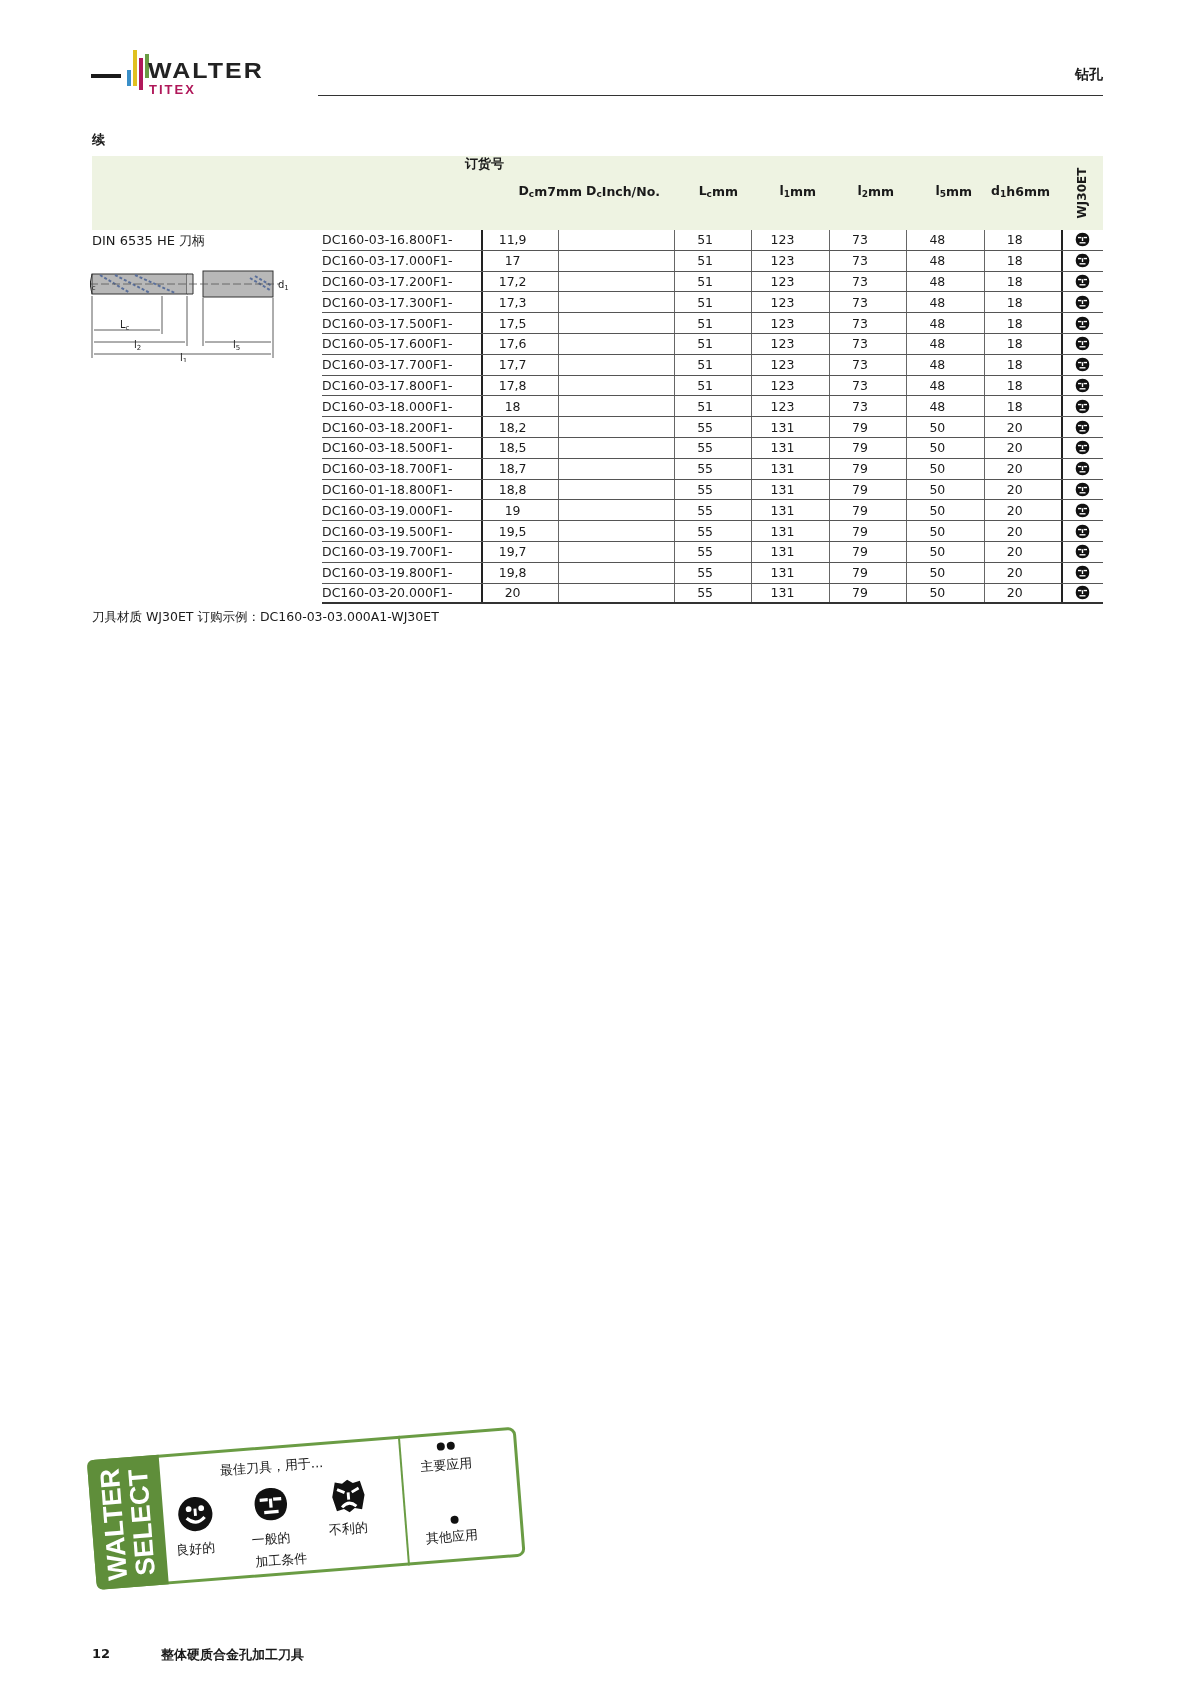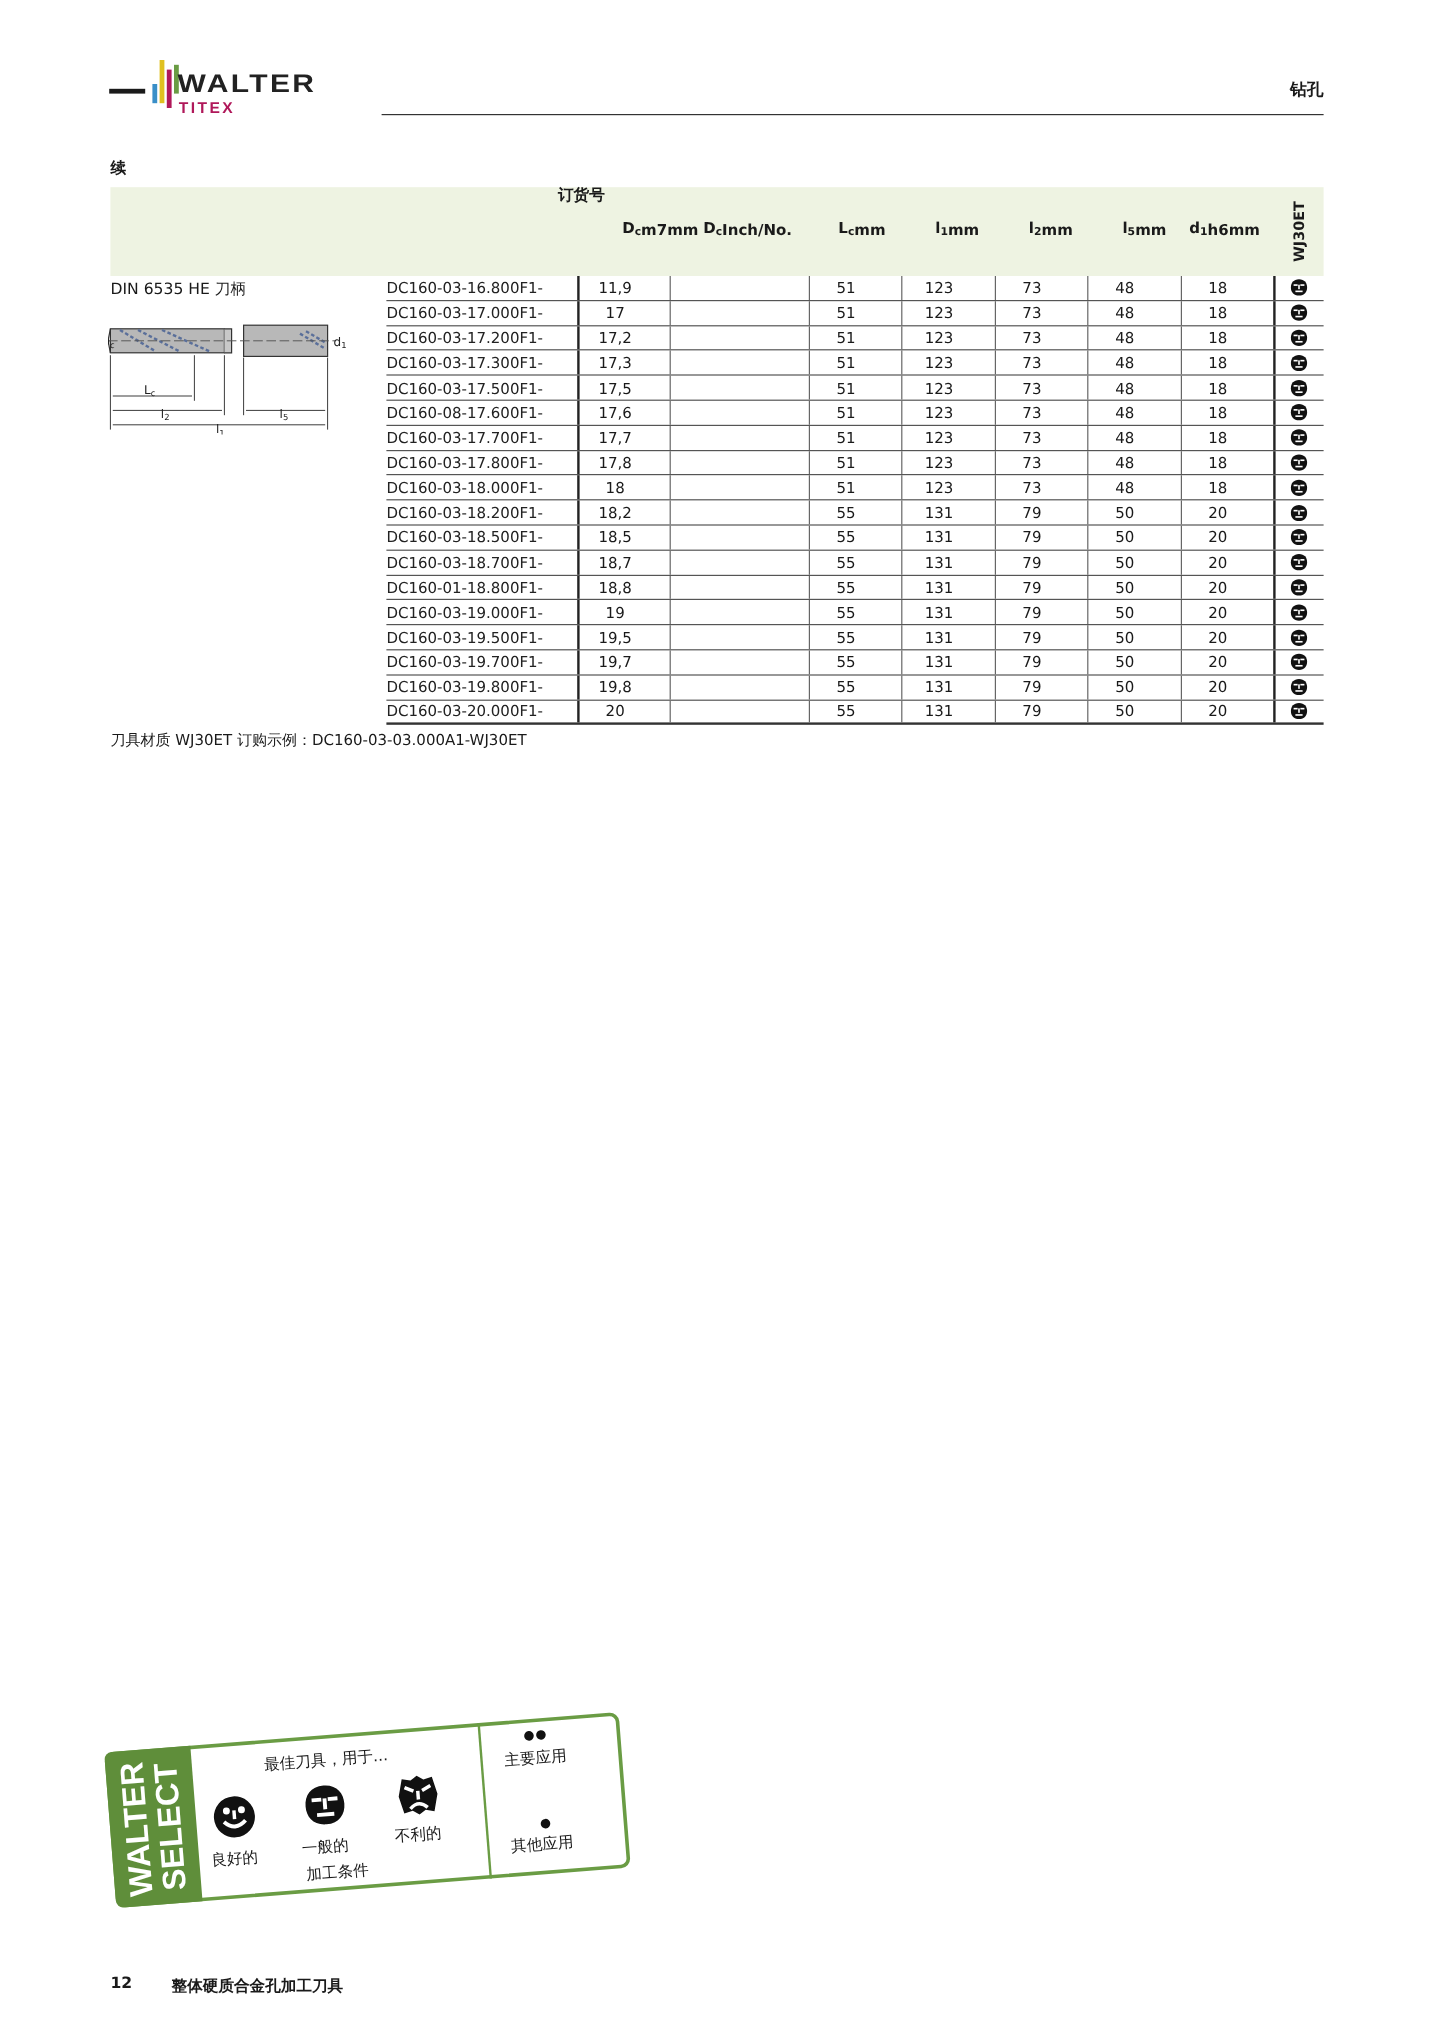--- a/index.html
+++ b/index.html
@@ -48,21 +48,21 @@
   .select-box { position: absolute; left: 97px; top: 1460px; width: 430px; height: 130px; transform: rotate(-4.5deg); transform-origin: left bottom; }
   .select-box .frame { position: absolute; inset: 0; border: 3px solid #6a9c44; border-radius: 8px; background: #fff; }
   .select-box .green { position: absolute; left: 0; top: 0; width: 72px; height: 100%; background: #5f8e3a; border-radius: 6px 0 0 6px; }
   .select-box .green .txt { position: absolute; left: 36px; top: 66px; transform: translate(-50%, -50%) rotate(-90deg); color: #fff; font-family: "Liberation Sans", sans-serif; font-weight: bold; font-size: 27px; line-height: 28px; text-align: center; white-space: nowrap; }
   .select-box .divider { position: absolute; left: 312px; top: 0; width: 2px; height: 100%; background: #6a9c44; }
   .sb-t { position: absolute; font-size: 13px; white-space: nowrap; }
   .sb-face { position: absolute; width: 36px; height: 36px; }
   .dot { position: absolute; width: 8px; height: 8px; border-radius: 50%; background: #111; }
 
   .page-num { position: absolute; left: 92px; top: 1646px; font-size: 13px; font-weight: bold; }
-  .page-title { position: absolute; left: 143px; top: 1646px; font-size: 13px; font-weight: bold; }
+  .page-title { position: absolute; left: 161px; top: 1646px; font-size: 13px; font-weight: bold; }
 </style>
 </head>
 <body>
 
 <div class="logo">
   <div class="bar-line"></div>
   <div class="b" style="left:36px; top:26px; height:16px; background:#3a8fc8;"></div>
   <div class="b" style="left:42px; top:6px; height:36px; background:#e0c020;"></div>
   <div class="b" style="left:48px; top:14px; height:32px; background:#b0185a;"></div>
   <div class="b" style="left:54px; top:10px; height:24px; background:#6a9c44;"></div>
@@ -204,21 +204,21 @@
       <svg class="face" viewBox="0 0 20 20">
         <path d="M10 1 C4 1 1 5 1 10 C1 15 4 19 10 19 C16 19 19 15 19 10 C19 5 16 1 10 1 Z" fill="#111"></path>
         <rect x="4" y="6.5" width="4.5" height="1.8" fill="#fff"></rect>
         <rect x="11.5" y="6.5" width="4.5" height="1.8" fill="#fff"></rect>
         <rect x="9.1" y="7" width="1.8" height="5" fill="#fff"></rect>
         <rect x="6" y="13.5" width="8" height="1.8" fill="#fff"></rect>
       </svg>
     </div>
   </div>
       <div class="row">
-    <div class="cell c-order">DC160-08-17.600F1-</div>
+    <div class="cell c-order">DC160-05-17.600F1-</div>
     <div class="cell c-dc">17,6</div>
     <div class="cell c-inch"></div>
     <div class="cell c-lc">51</div>
     <div class="cell c-l1">123</div>
     <div class="cell c-l2">73</div>
     <div class="cell c-l5">48</div>
     <div class="cell c-d1">18</div>
     <div class="cell c-grade">
       <svg class="face" viewBox="0 0 20 20">
         <path d="M10 1 C4 1 1 5 1 10 C1 15 4 19 10 19 C16 19 19 15 19 10 C19 5 16 1 10 1 Z" fill="#111"></path>

